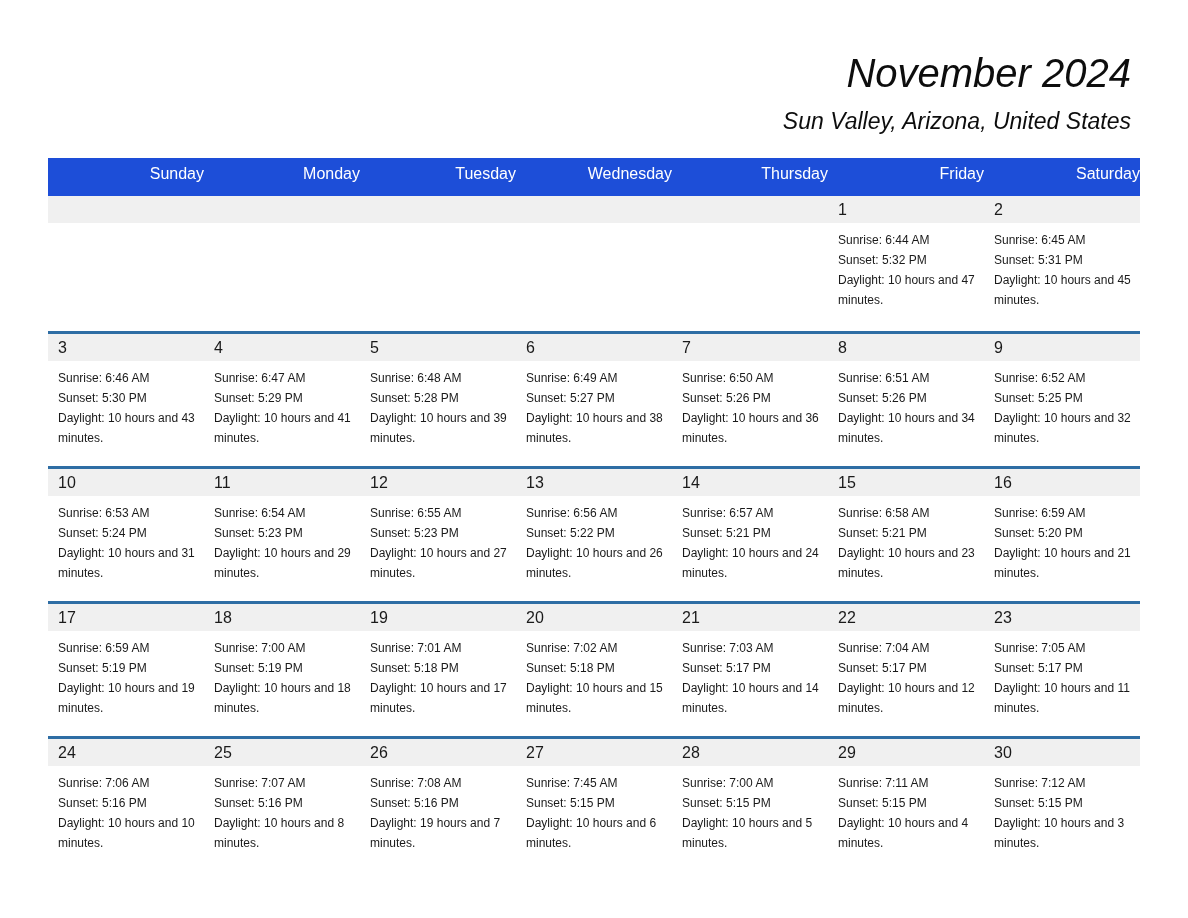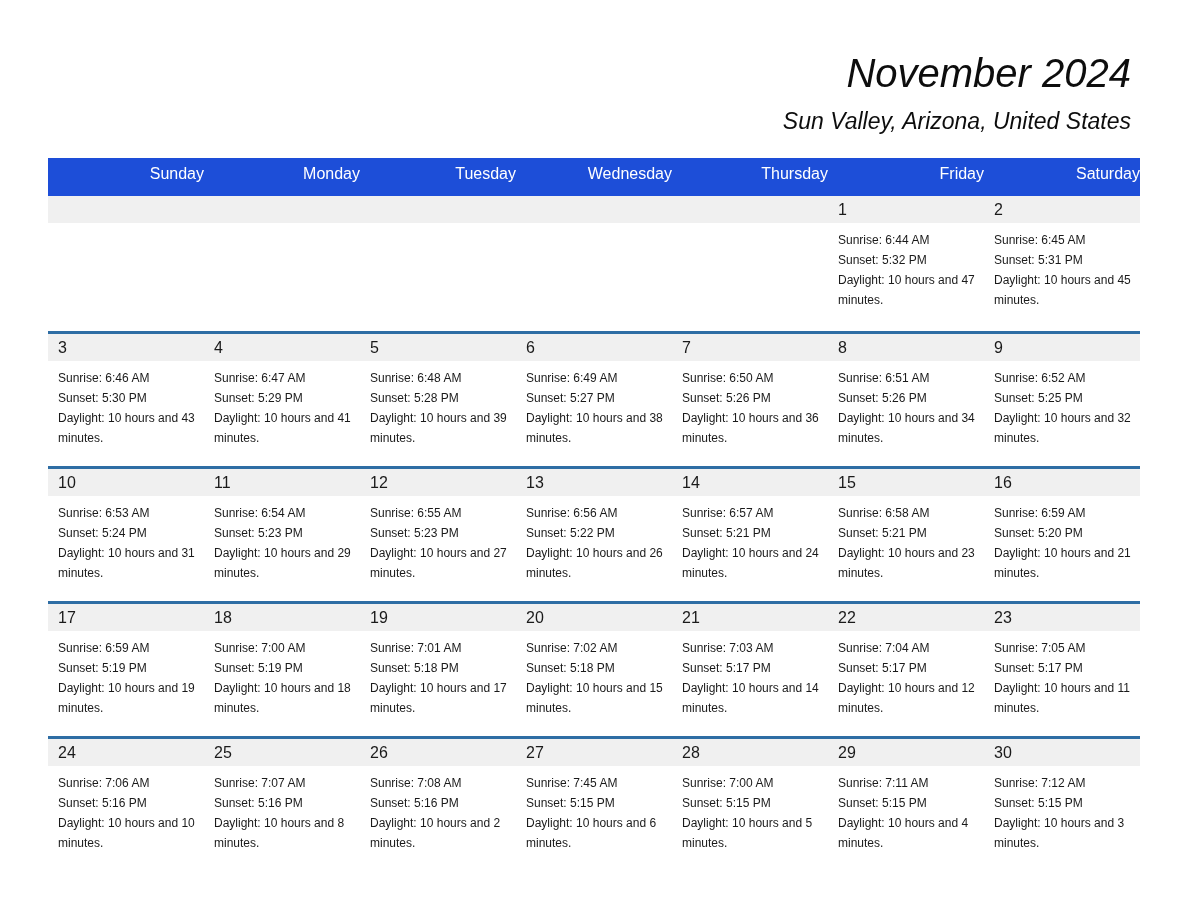--- a/index.html
+++ b/index.html
@@ -467,21 +467,21 @@
                 <div class="daylight-line">Daylight: 10 hours and 8 minutes.</div>
               </div>
             </div>
           </td>
           <td>
             <div class="cell">
               <div class="daynum-band">26</div>
               <div class="cell-body">
                 <div>Sunrise: 7:08 AM</div>
                 <div>Sunset: 5:16 PM</div>
-                <div class="daylight-line">Daylight: 10 hours and 2 minutes.</div>
+                <div class="daylight-line">Daylight: 19 hours and 7 minutes.</div>
               </div>
             </div>
           </td>
           <td>
             <div class="cell">
               <div class="daynum-band">27</div>
               <div class="cell-body">
                 <div>Sunrise: 7:45 AM</div>
                 <div>Sunset: 5:15 PM</div>
                 <div class="daylight-line">Daylight: 10 hours and 6 minutes.</div>

